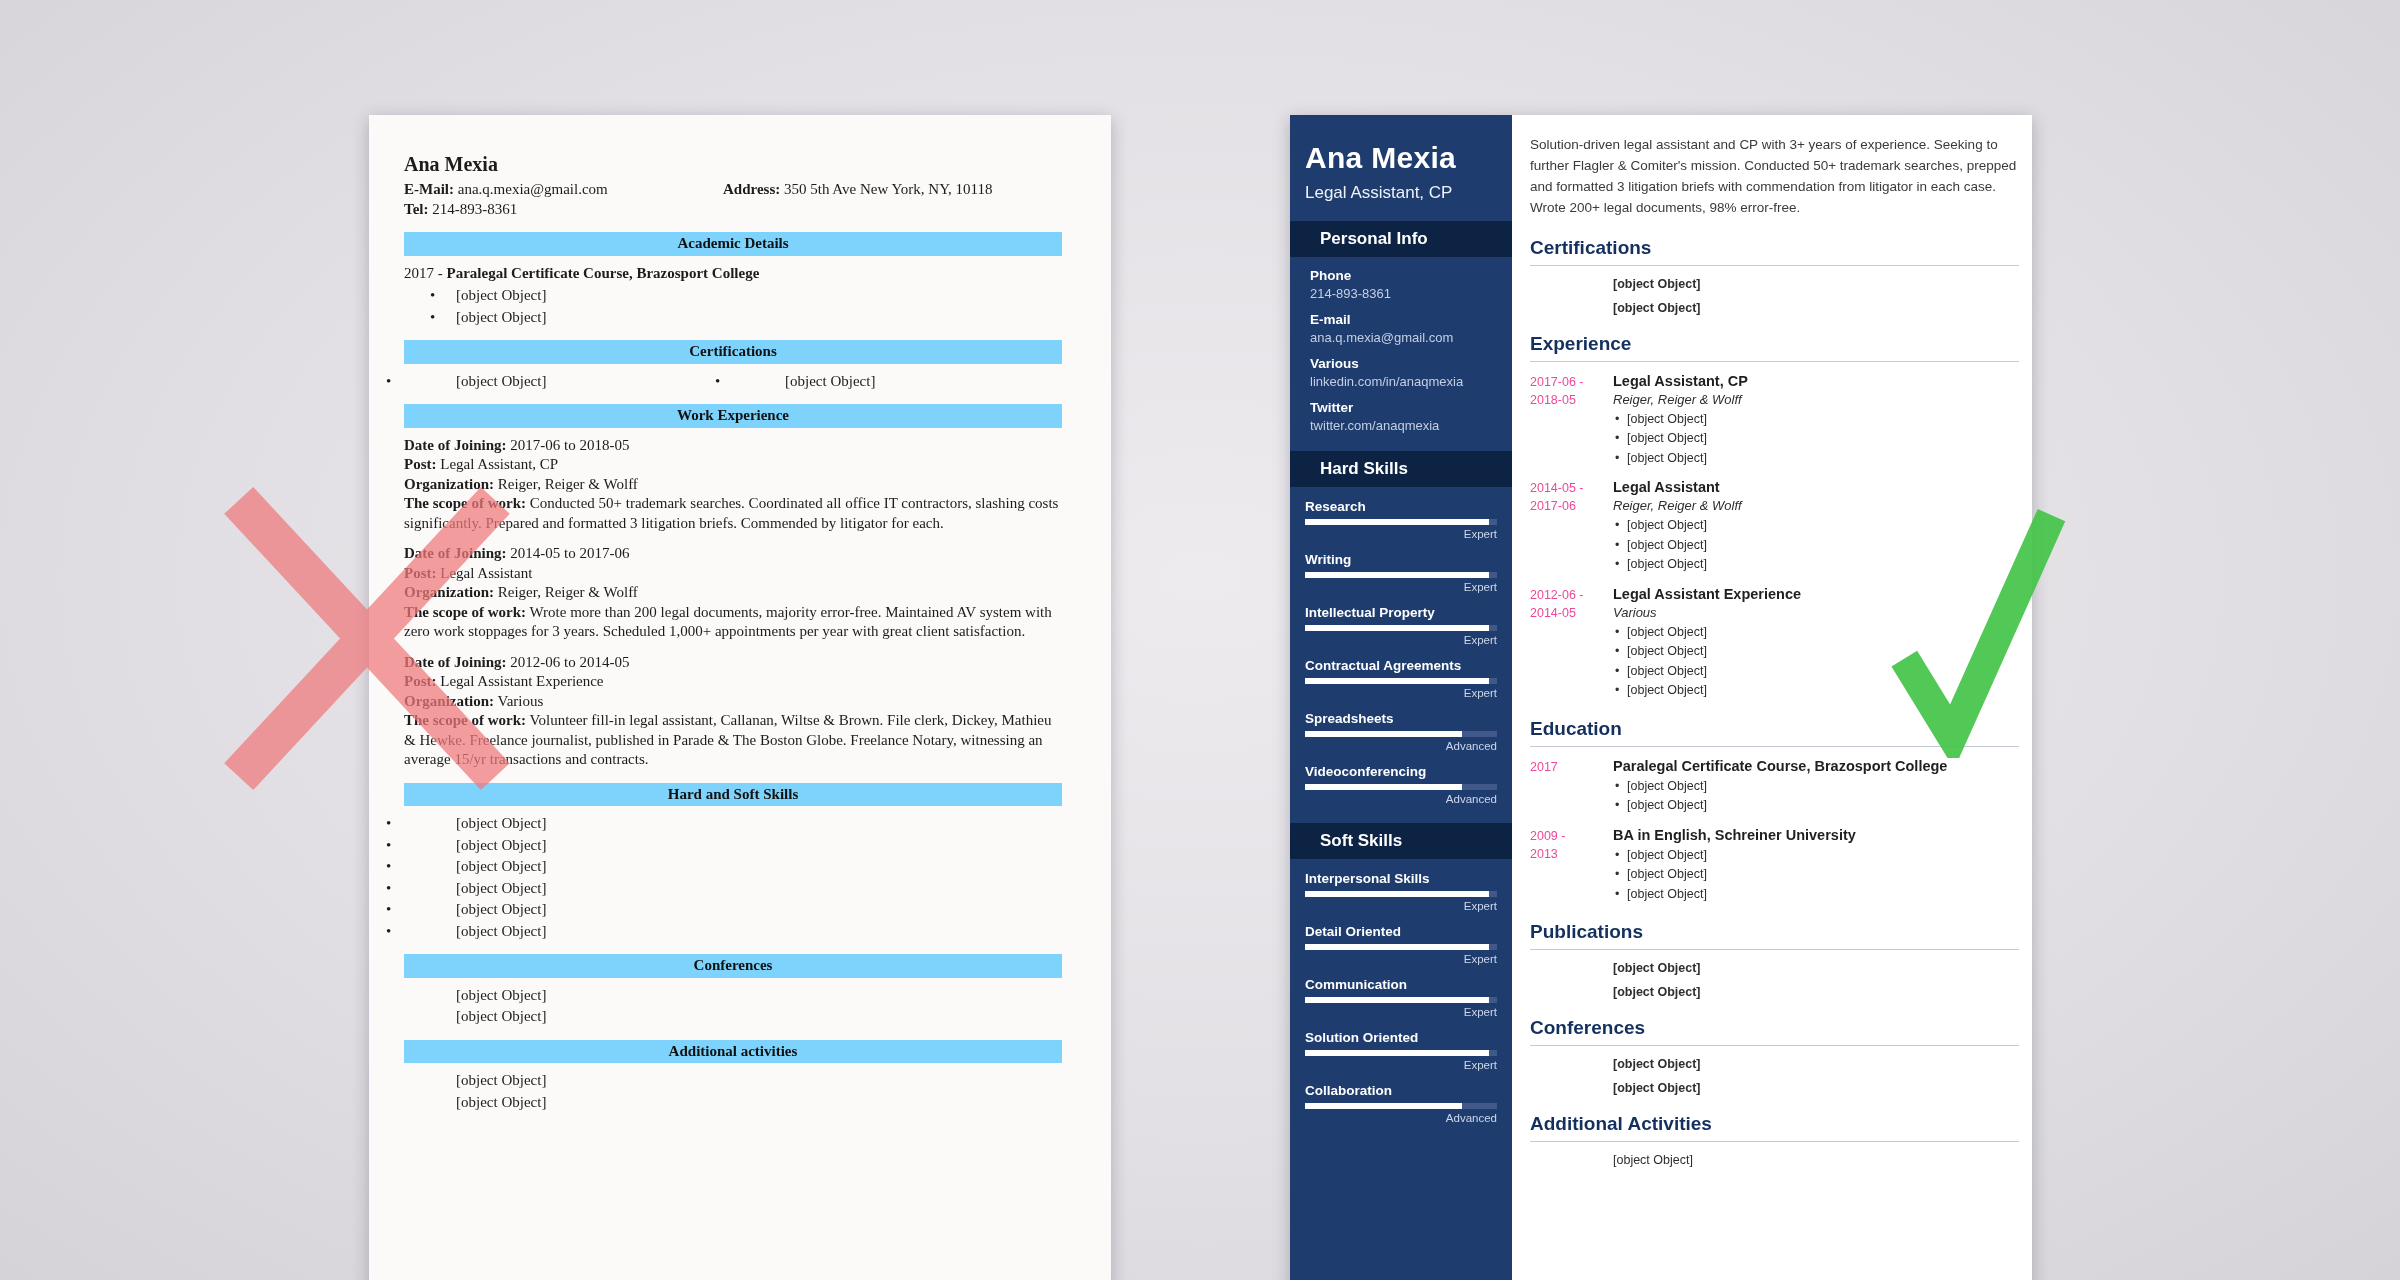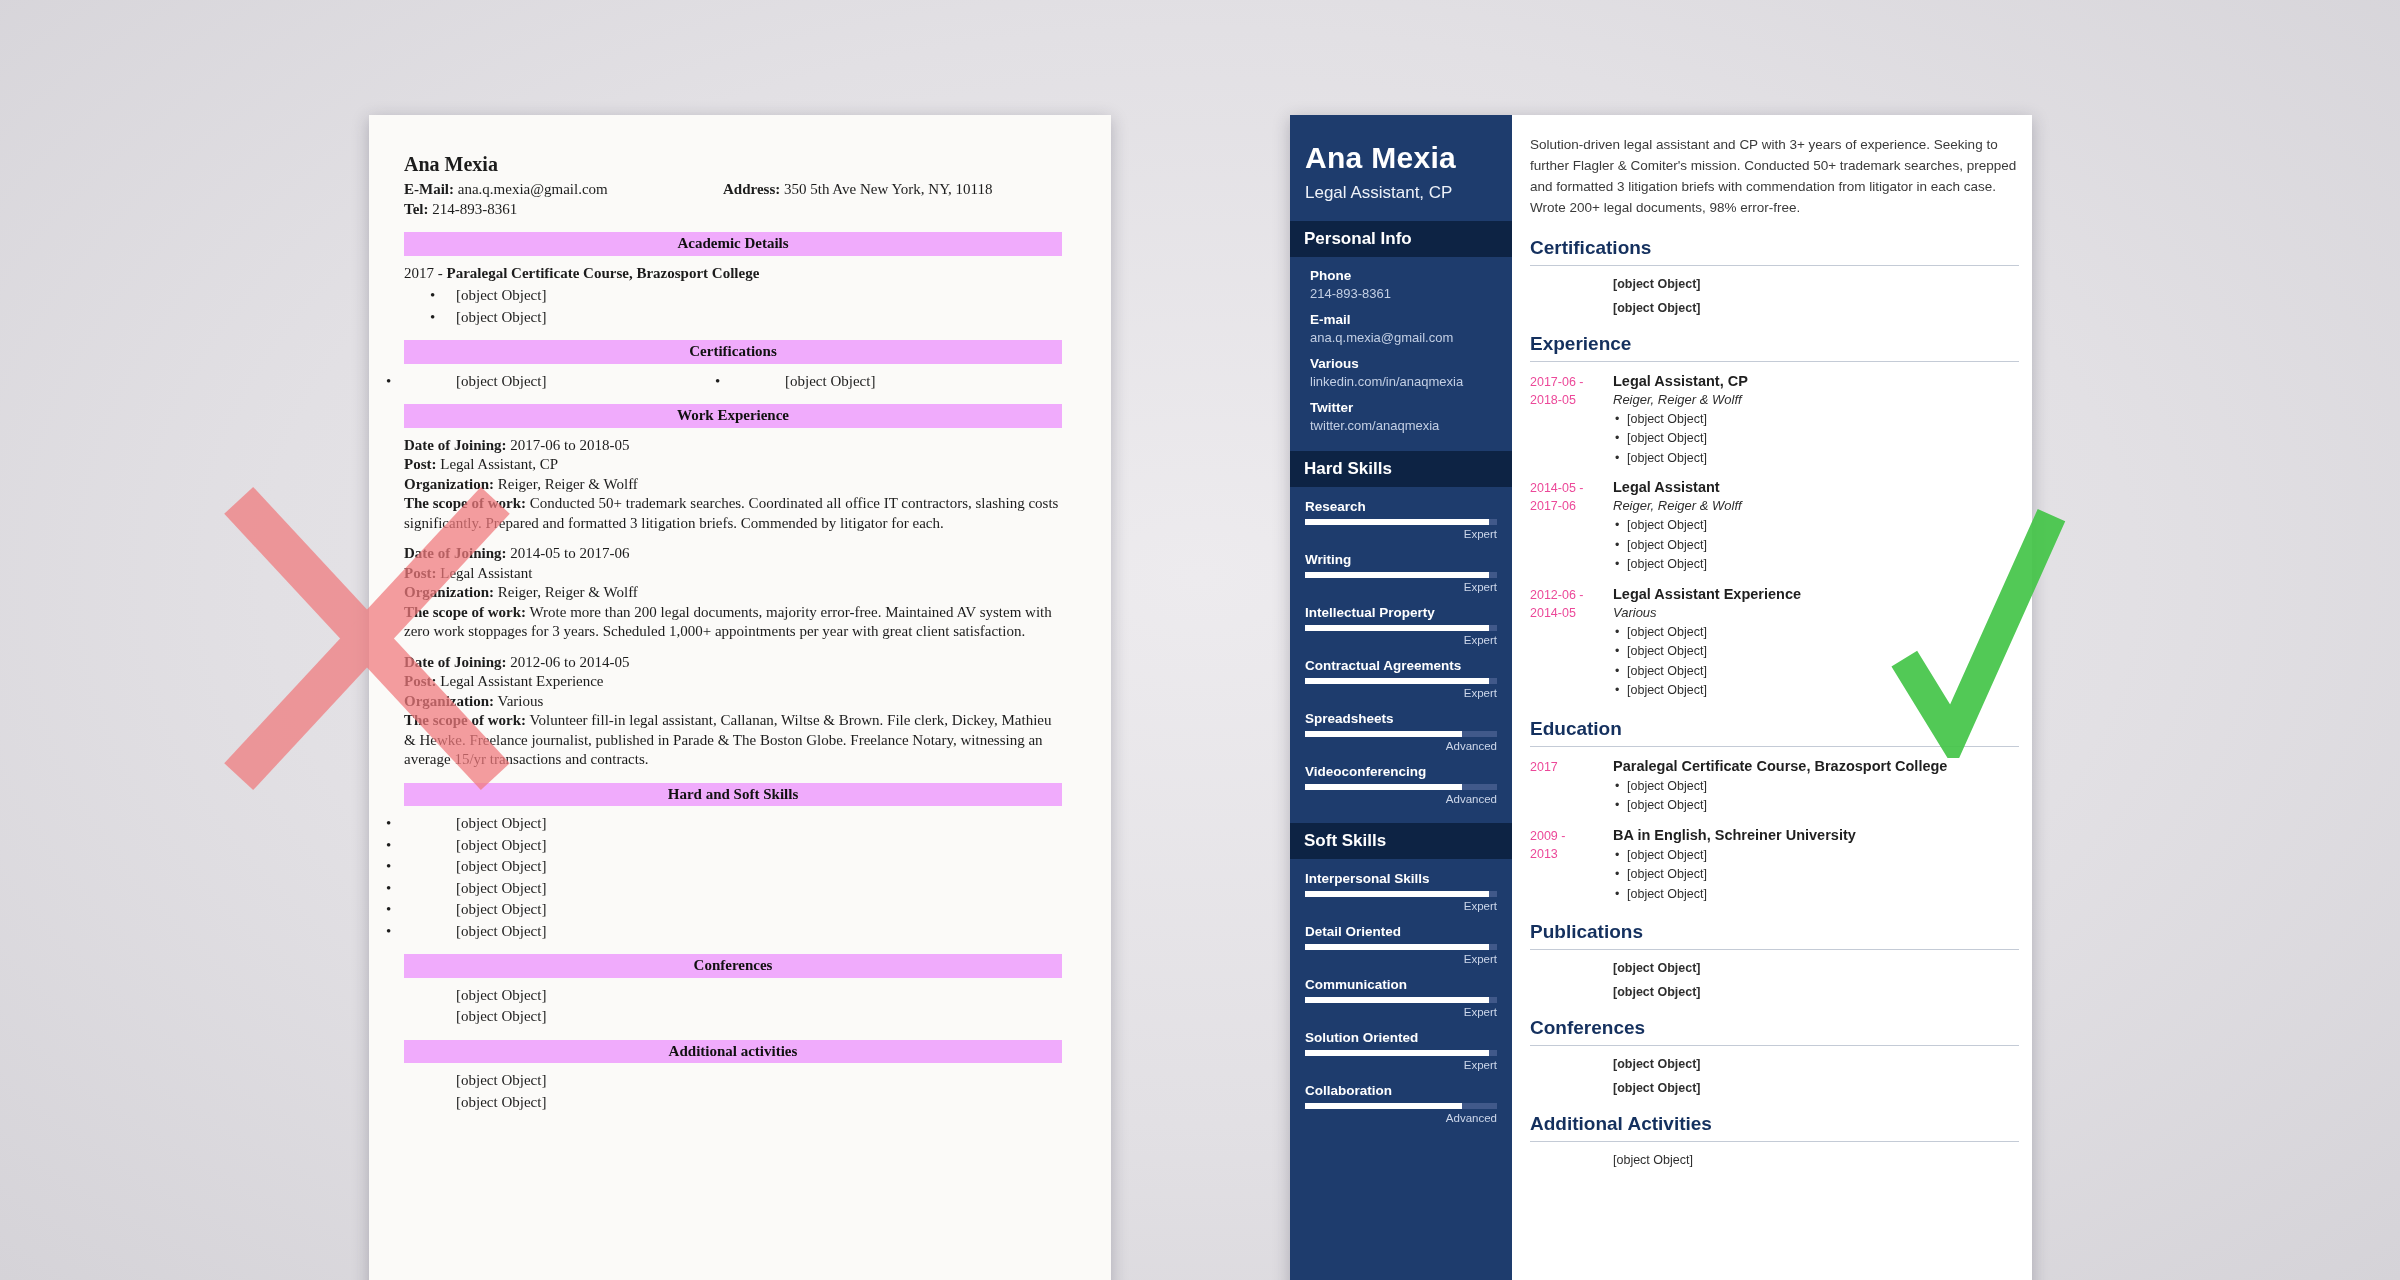--- a/index.html
+++ b/index.html
@@ -10,40 +10,40 @@
   }
   .page{position:absolute; top:115px; height:1258px; background:#fff;
         box-shadow:0 4px 16px rgba(40,40,60,0.28); z-index:1;}
   
   .left-page{left:369px; width:742px; background:#fbfaf8;}
   .lp{box-sizing:border-box; height:100%; overflow:hidden; padding:36px 49px 20px 35px;
       font-family:"Liberation Serif","DejaVu Serif",serif; font-size:15px; line-height:1.3; color:#1c1c1c;}
   .lp-name{font-size:20px; font-weight:bold; margin-bottom:3px;}
   .lp-head{display:grid; grid-template-columns:319px 1fr;}
   .lp-line{margin:0;}
-  .lp-bar{background:#f0abfc; text-align:center; font-weight:bold; font-size:15px;
+  .lp-bar{background:#7dd3fc; text-align:center; font-weight:bold; font-size:15px;
           padding:2px 0; margin:13px 0 8px 0; color:#111;}
   .lp-degree b{font-weight:bold;}
   .lp-ul{list-style:none; margin:3px 0 0 0; padding:0 0 0 52px;}
   .lp-ul li{position:relative; margin-top:2px;}
   .lp-acad li::before{content:"•"; position:absolute; left:-26px;}
   .lp-skills li::before{content:"•"; position:absolute; left:-70px;}
   .lp-cert-row{display:flex; margin-top:2px;}
   .lp-cert{width:50%; position:relative; padding-left:52px; box-sizing:border-box;}
   .lp-cert::before{content:"•"; position:absolute; left:-18px;}
   .work-entry{margin-bottom:11px;}
   .lp-indent{padding-left:52px;}
   .lp-indent .lp-line{margin-top:2px;}
   
   .right-page{left:1290px; width:742px; display:flex;}
   .sidebar{width:222px; flex-shrink:0; background:#1e3c6d; color:#fff;
            box-sizing:border-box; padding-top:26px; overflow:hidden;}
   .sb-name{font-size:30px; font-weight:bold; padding:0 15px; letter-spacing:0.3px;}
   .sb-title{font-size:17px; padding:0 15px; margin-top:8px; color:#eef2f9;}
-  .sb-band{background:#0d2344; font-weight:bold; font-size:17px; padding:8px 14px; margin-top:18px;}
+  .sb-band{background:#0d2344; font-weight:bold; font-size:17px; padding:8px 30px; margin-top:18px;}
   .sb-contact{padding:0 20px; margin-top:11px;}
   .sb-clabel{font-size:13.5px; font-weight:bold;}
   .sb-cvalue{font-size:13px; color:#c3cfe4; margin-top:3px;}
   .skill{padding:0 15px; margin-top:12px;}
   .skill-name{font-size:13.5px; font-weight:bold;}
   .skill-track{height:6px; background:#41598a; margin-top:5px;}
   .skill-fill{height:100%; background:#ffffff;}
   .skill-level{font-size:11.5px; color:#cdd7ea; text-align:right; margin-top:3px;}
   .rmain{flex:1; box-sizing:border-box; padding:20px 13px 0 18px; color:#2e2e2e; overflow:hidden;}
   .summary{margin:0; font-size:13.5px; line-height:1.55; color:#3a3a3a;}

